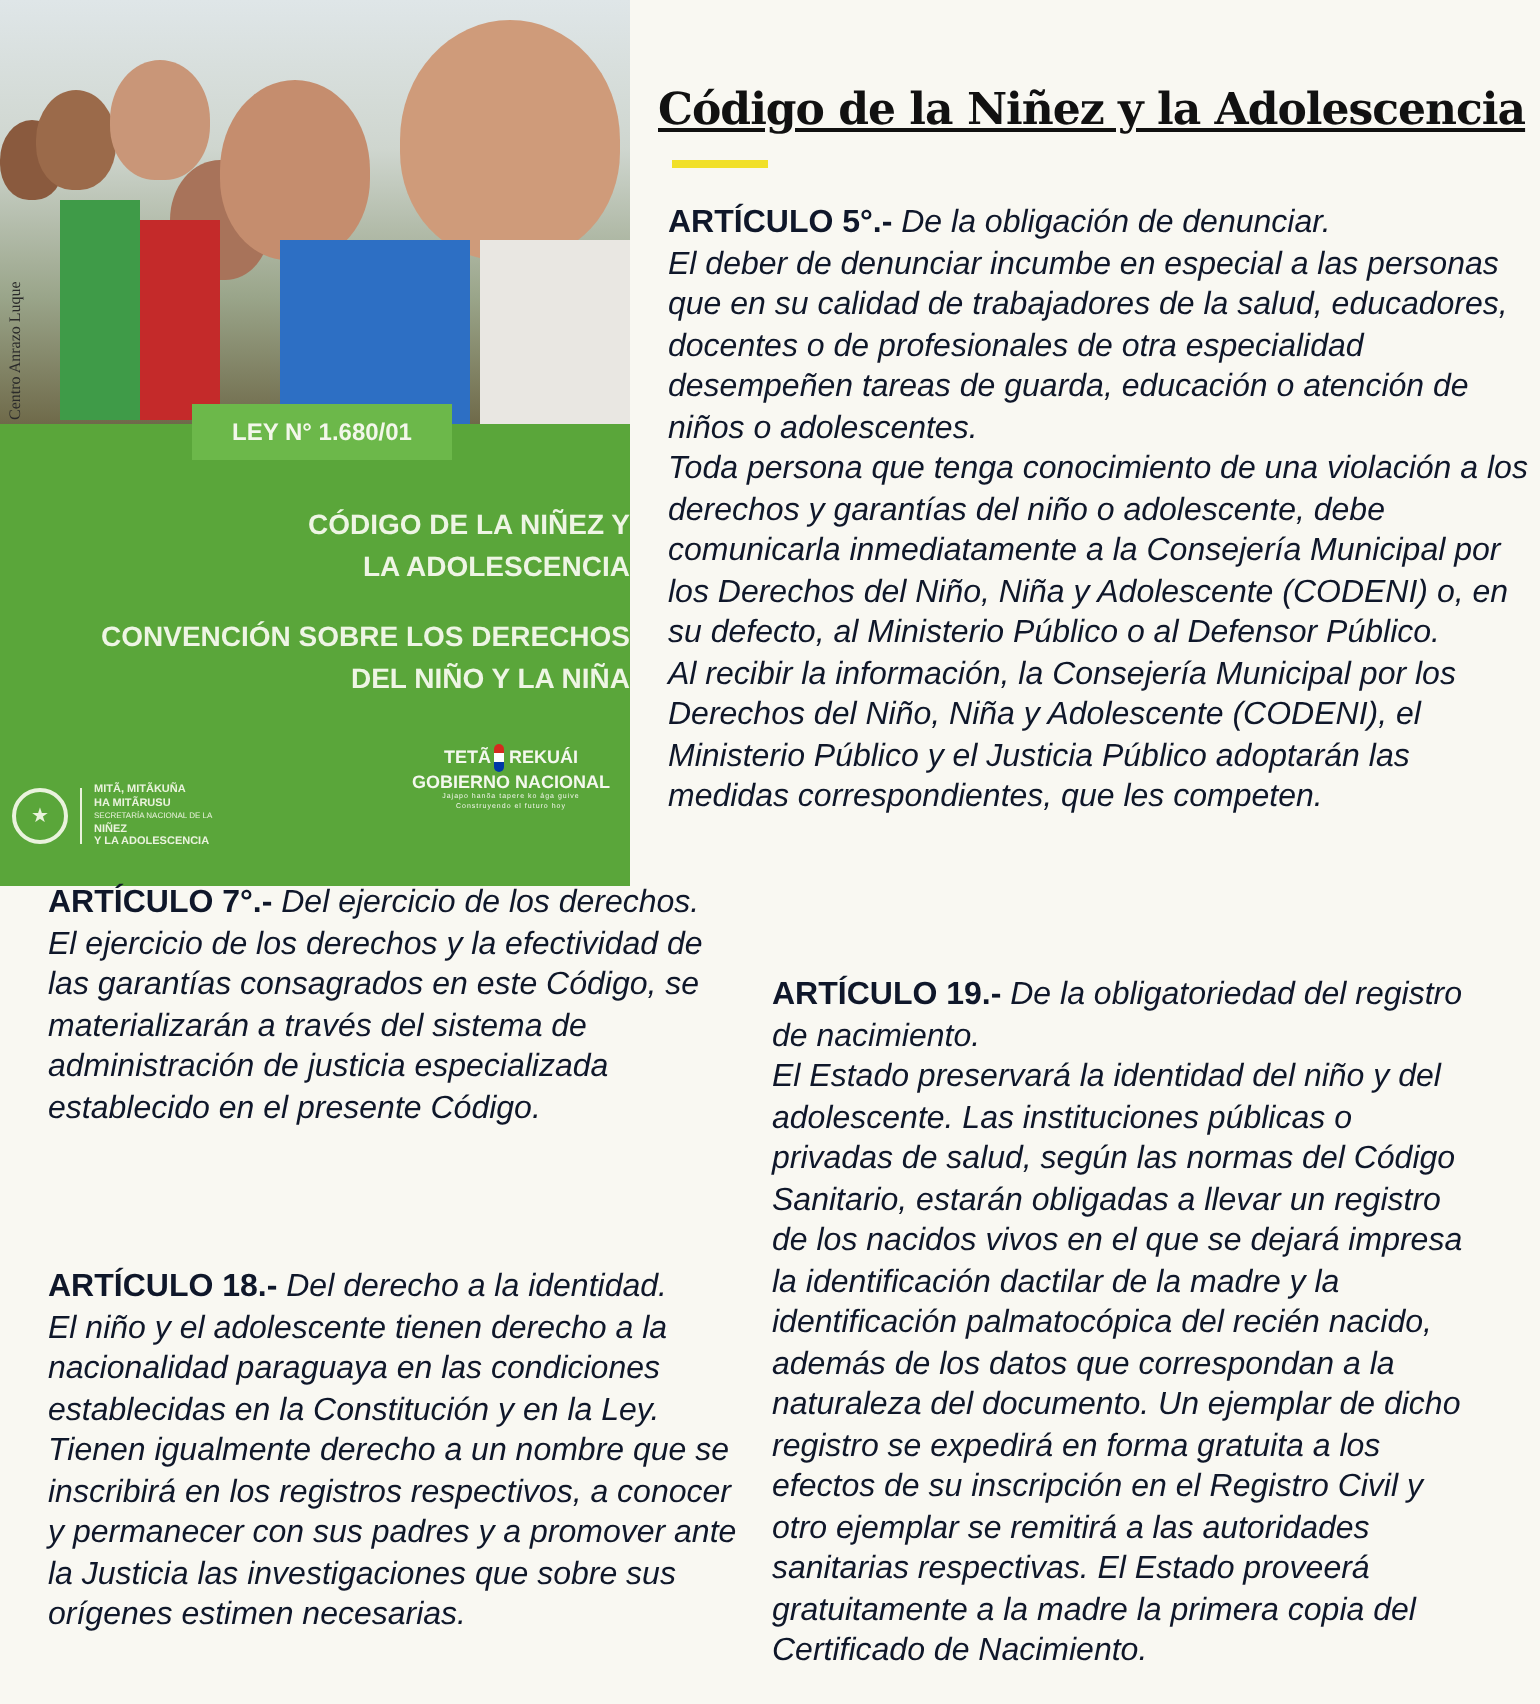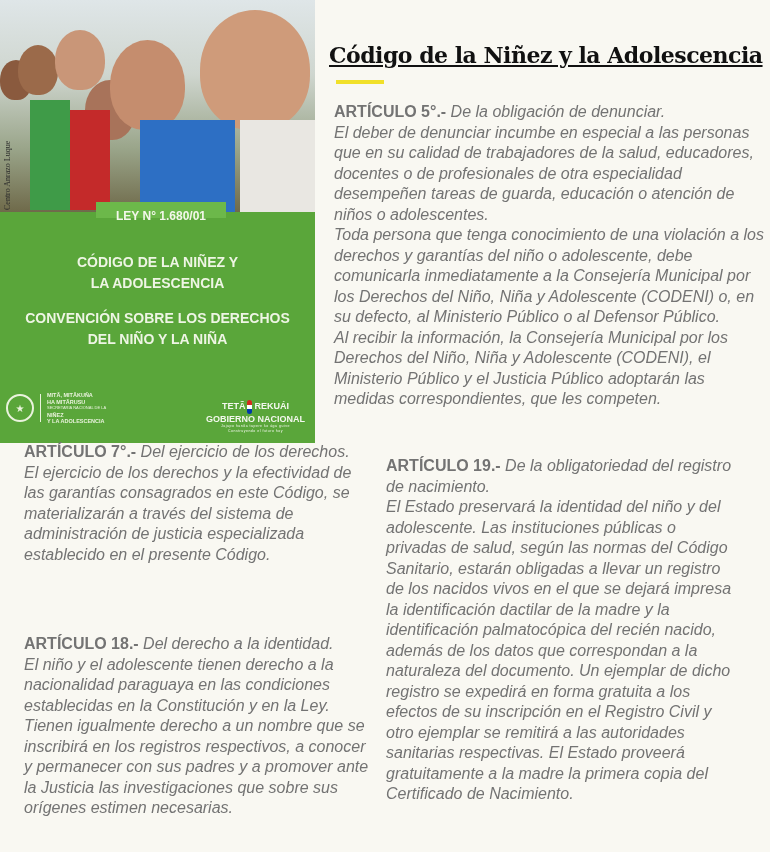--- a/index.html
+++ b/index.html
@@ -4,40 +4,40 @@
 <style>
   html, body { margin:0; padding:0; }
   body { width:770px; height:852px; background:#f9f8f2; position:relative; overflow:hidden;
          font-family:"Liberation Sans", sans-serif; color:#1a1a1a; }
   .cover { position:absolute; left:0; top:0; width:315px; height:443px; background:#5aa63a; overflow:hidden; }
   .photo { position:absolute; left:0; top:0; width:315px; height:212px; overflow:hidden;
            background:linear-gradient(180deg,#dfe6e8 0%,#cfd6cf 35%,#9aa58a 70%,#6f6a4a 100%); }
   .kid { position:absolute; border-radius:50% 50% 45% 45%; }
   .credit { position:absolute; left:3px; top:210px; transform:rotate(-90deg); transform-origin:left top;
             font-size:8px; color:#2a2a2a; white-space:nowrap; font-family:"Liberation Serif", serif; }
-  .ley { position:absolute; left:96px; top:202px; width:130px; height:16px; background:#6cb84a;
+  .ley { position:absolute; left:96px; top:202px; width:130px; height:28px; background:#6cb84a;
          color:#f3f7ea; font-weight:bold; font-size:12px; text-align:center; line-height:28px; }
-  .cover-title { position:absolute; left:0; width:315px; text-align:center; color:#eef5e4;
+  .cover-title { position:absolute; left:0; width:315px; text-align:right; color:#eef5e4;
                  font-weight:bold; font-size:14px; line-height:21px; }
   .logo-left { position:absolute; left:6px; top:392px; display:flex; align-items:center; gap:6px; }
   .seal { width:28px; height:28px; border-radius:50%; border:2px solid #eaf3dd; box-sizing:border-box;
           display:flex; align-items:center; justify-content:center; color:#eaf3dd; font-size:10px; }
   .vline { width:1px; height:28px; background:#eaf3dd; }
   .logo-left-text { color:#eaf3dd; font-size:5.5px; line-height:6.5px; font-weight:bold; }
-  .logo-right { position:absolute; right:10px; top:400px; text-align:center; color:#f4f8ee; }
+  .logo-right { position:absolute; right:10px; top:372px; text-align:center; color:#f4f8ee; }
   .lr-top { font-size:9px; font-weight:bold; line-height:10px; }
   .lr-sub { font-size:3.5px; line-height:5px; letter-spacing:.5px; }
   .flag { display:inline-block; width:5px; height:14px; vertical-align:middle;
           background:linear-gradient(180deg,#d52b1e 0 33%,#ffffff 33% 66%,#0038a8 66%); border-radius:3px; margin:0 2px; }
 
   .main-title { position:absolute; left:329px; top:42px; font-family:"DejaVu Serif", serif; font-weight:bold;
                 font-size:22px; color:#111; letter-spacing:-0.5px;text-decoration:underline; }
   .accent { position:absolute; left:336px; top:80px; width:48px; height:4px; background:#f1e02a; }
 
-  .article { position:absolute; font-size:16px; line-height:20.5px; color:#737373; }
+  .article { position:absolute; font-size:16px; line-height:20.5px; color:#0f172a; }
   .article .head { font-weight:bold; font-style:normal; }
   .article .sub { font-style:italic; }
   .article .body { font-style:italic; }
   .article p { margin:0; }
 </style>
 </head>
 <body>
 
 <div class="cover">
   <div class="photo">
@@ -97,16 +97,16 @@
 <div class="article" style="left:24px;top:442px;width:345px;">
   <p><span class="head">ARTÍCULO 7°.-</span><span class="sub"> Del ejercicio de los derechos.</span></p>
   <p class="body">El ejercicio de los derechos y la efectividad de las garantías consagrados en este Código, se materializarán a través del sistema de administración de justicia especializada establecido en el presente Código.</p>
 </div>
 
 <div class="article" style="left:24px;top:634px;width:352px;">
   <p><span class="head">ARTÍCULO 18.-</span><span class="sub"> Del derecho a la identidad.</span></p>
   <p class="body">El niño y el adolescente tienen derecho a la nacionalidad paraguaya en las condiciones establecidas en la Constitución y en la Ley. Tienen igualmente derecho a un nombre que se inscribirá en los registros respectivos, a conocer y permanecer con sus padres y a promover ante la Justicia las investigaciones que sobre sus orígenes estimen necesarias.</p>
 </div>
 
-<div class="article" style="left:386px;top:456px;width:352px;">
+<div class="article" style="left:386px;top:488px;width:352px;">
   <p><span class="head">ARTÍCULO 19.-</span><span class="sub"> De la obligatoriedad del registro de nacimiento.</span></p>
   <p class="body">El Estado preservará la identidad del niño y del adolescente.  Las instituciones públicas o privadas de salud, según las normas del Código Sanitario, estarán obligadas a llevar un registro de los nacidos vivos en el que se dejará impresa la identificación dactilar de la madre y la identificación palmatocópica del recién nacido, además de los datos que correspondan a la naturaleza del documento. Un ejemplar de dicho registro se expedirá en forma gratuita a los efectos de su inscripción en el Registro Civil y otro ejemplar se remitirá a las autoridades sanitarias respectivas.   El Estado proveerá gratuitamente a la madre la primera copia del Certificado de Nacimiento.</p>
 </div>
 
 </body></html>

